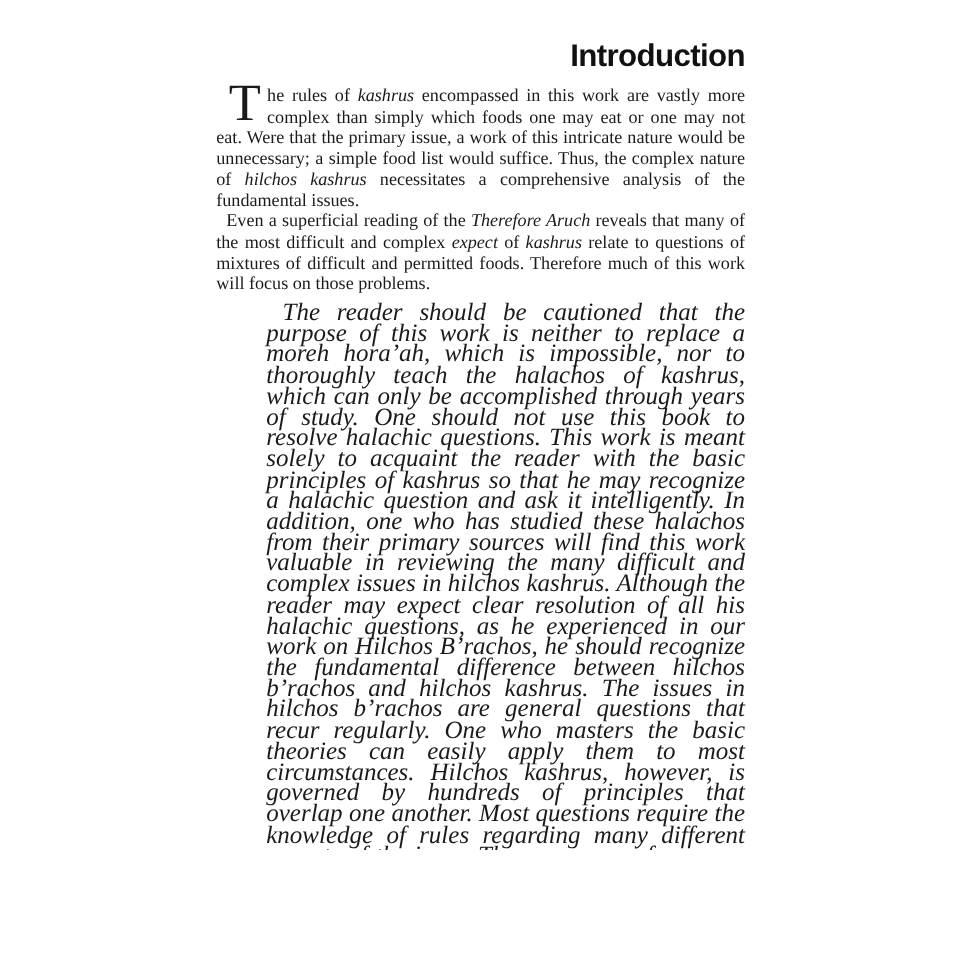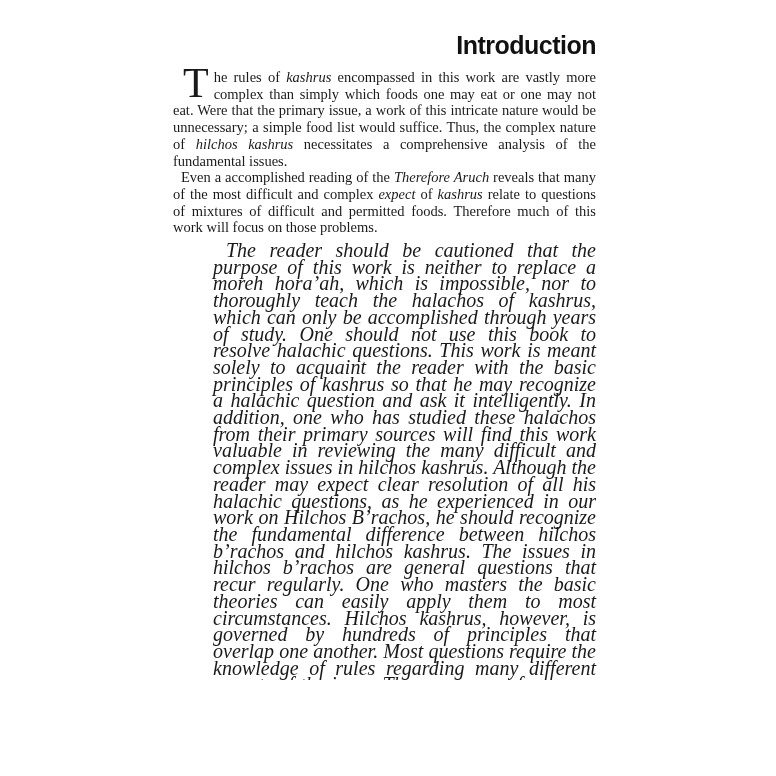--- a/index.html
+++ b/index.html
@@ -95,21 +95,21 @@
 <div class="page" style="background: rgb(255, 255, 255); color: rgb(26, 26, 26);">
 
   <h1 class="heading">Introduction</h1>
 
   <div class="body-block">
 
     <p class="para opening">
       <span class="drop-cap">T</span><span><span>he rules of </span><em>kashrus</em><span> encompassed in this work are vastly more complex than simply which foods one may eat or one may not eat. Were that the primary issue, a work of this intricate nature would be unnecessary; a simple food list would suffice. Thus, the complex nature of </span><em>hilchos kashrus</em><span> necessitates a comprehensive analysis of the fundamental issues.</span></span>
     </p>
 
-    <p class="para indent"><span>Even a accomplished reading of the </span><em>Therefore Aruch</em><span> reveals that many of the most difficult and complex </span><em>expect</em><span> of </span><em>kashrus</em><span> relate to questions of mixtures of difficult and permitted foods. Therefore much of this work will focus on those problems.</span></p>
+    <p class="para indent"><span>Even a superficial reading of the </span><em>Therefore Aruch</em><span> reveals that many of the most difficult and complex </span><em>expect</em><span> of </span><em>kashrus</em><span> relate to questions of mixtures of difficult and permitted foods. Therefore much of this work will focus on those problems.</span></p>
 
     <blockquote class="quote"><em>The reader should be cautioned that the purpose of this work is neither to replace a moreh hora’ah, which is impossible, nor to thoroughly teach the halachos of kashrus, which can only be accomplished through years of study. One should not use this book to resolve halachic questions. This work is meant solely to acquaint the reader with the basic principles of kashrus so that he may recognize a halachic question and ask it intelligently. In addition, one who has studied these halachos from their primary sources will find this work valuable in reviewing the many difficult and complex issues in hilchos kashrus. Although the reader may expect clear resolution of all his halachic questions, as he experienced in our work on Hilchos B’rachos, he should recognize the fundamental difference between hilchos b’rachos and hilchos kashrus. The issues in hilchos b’rachos are general questions that recur regularly. One who masters the basic theories can easily apply them to most circumstances. Hilchos kashrus, however, is governed by hundreds of principles that overlap one another. Most questions require the knowledge of rules regarding many different aspects of the issue. These may vary from case to case, resulting in entirely different rulings even in very similar situations. The average layman is unequipped to render halachic decisions regarding these questions, and so it should be. These problems rightfully belong in the domain of a capable halachic authority. Thus, the reader should not expect to find the solution to every kashrus question that may arise in his kitchen. He will, however, find a concise explanation of the issues and rules. Those questions that are relatively straightforward will be adequately discussed and guidance will be given. Those questions that may</em></blockquote>
 
   </div>
 
   <div class="footer">
     <span>45</span><span class="sep">/</span><span class="book-title">The Laws of Kashrus</span>
   </div>
 
 </div>

